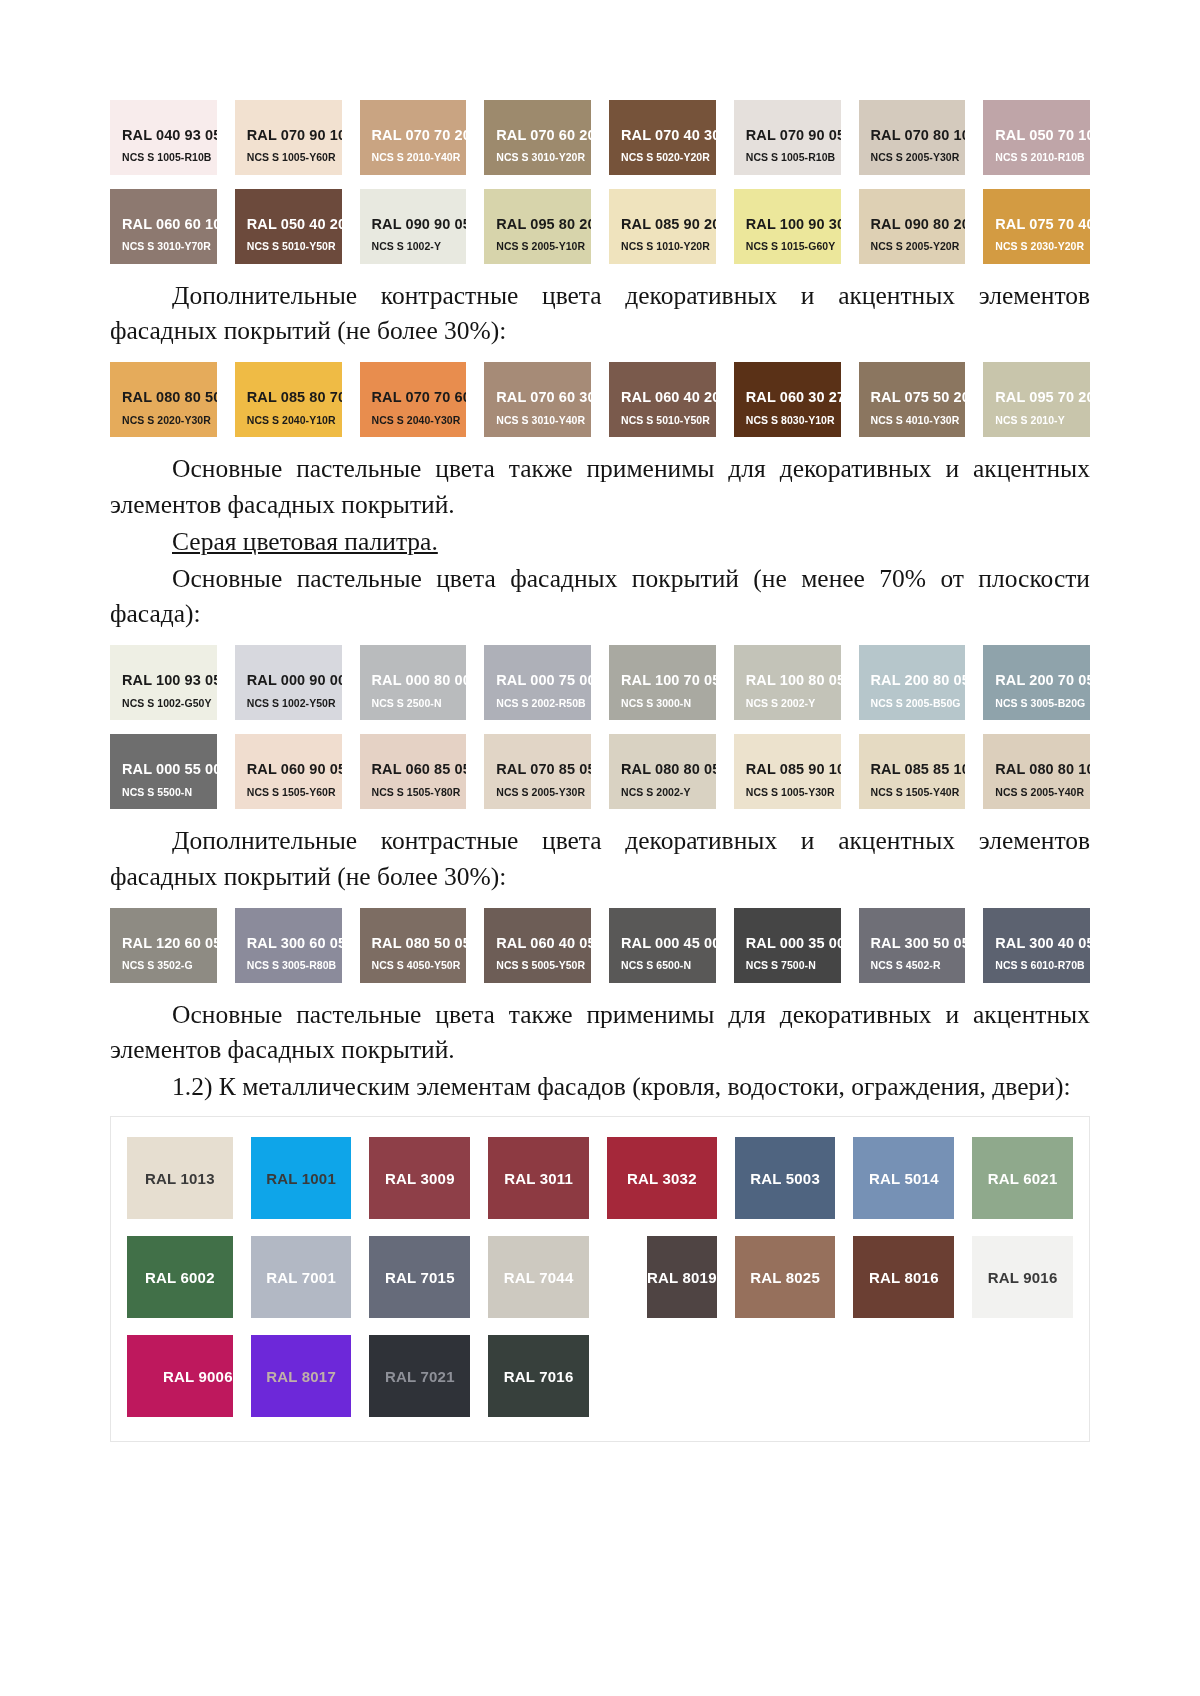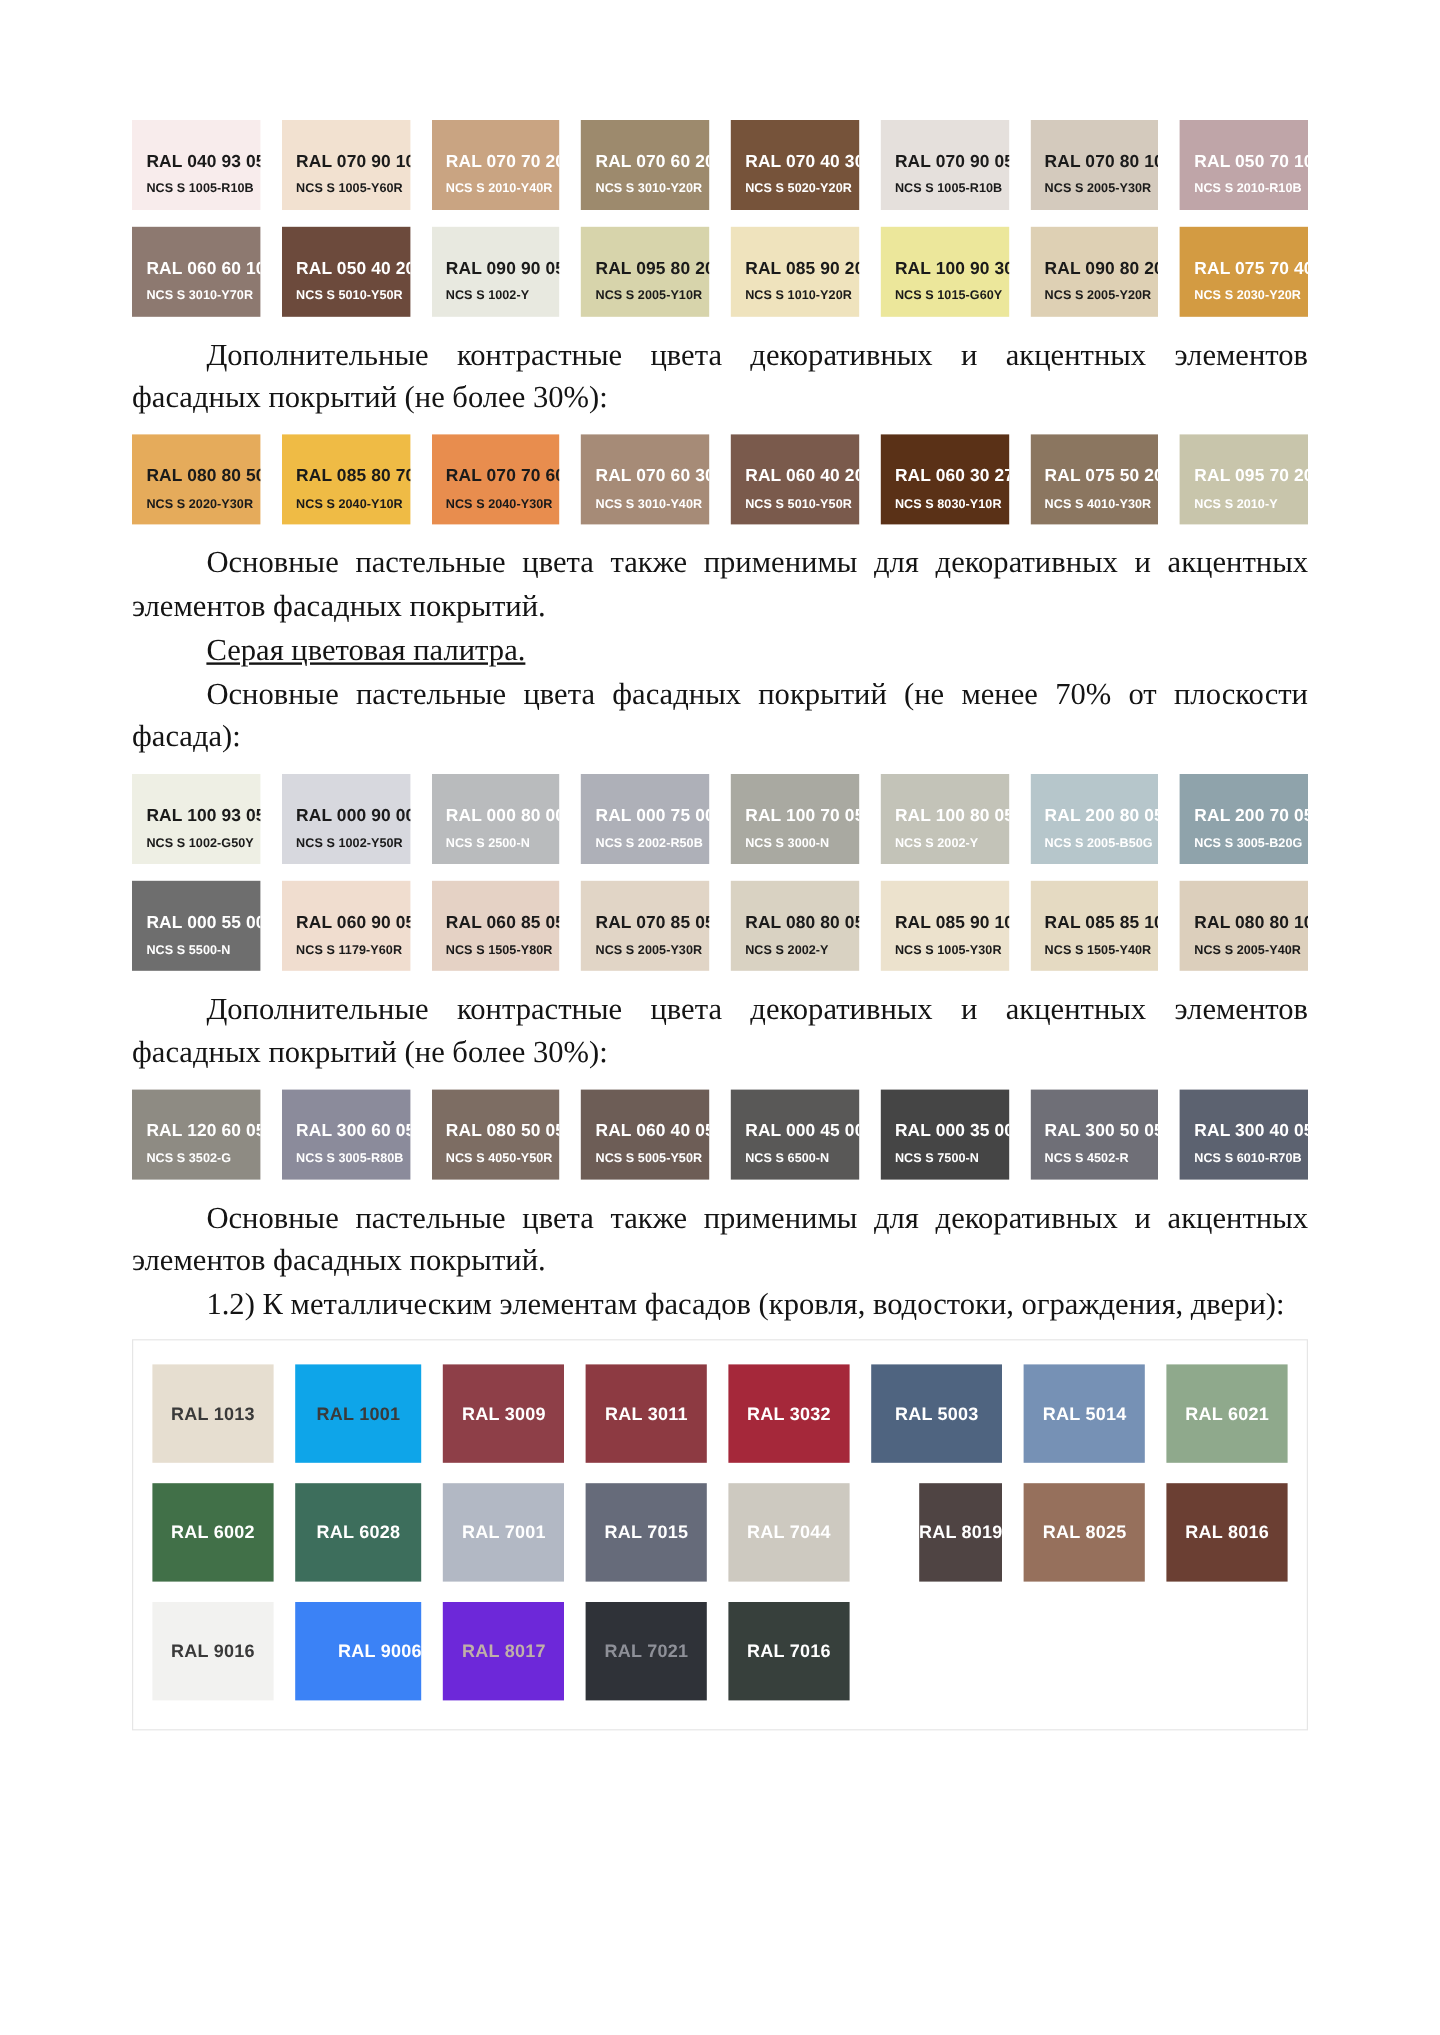--- a/index.html
+++ b/index.html
@@ -255,21 +255,21 @@
       <div class="swatch" style="background: rgb(143, 163, 171); color: rgb(255, 255, 255);">
         <span class="ral">RAL 200 70 05</span>
         <span class="ncs">NCS S 3005-B20G</span>
       </div>
       <div class="swatch" style="background: rgb(110, 110, 110); color: rgb(255, 255, 255);">
         <span class="ral">RAL 000 55 00</span>
         <span class="ncs">NCS S 5500-N</span>
       </div>
       <div class="swatch" style="background: rgb(240, 221, 207); color: rgb(26, 26, 26);">
         <span class="ral">RAL 060 90 05</span>
-        <span class="ncs">NCS S 1179-Y60R</span>
+        <span class="ncs">NCS S 1505-Y60R</span>
       </div>
       <div class="swatch" style="background: rgb(229, 210, 197); color: rgb(26, 26, 26);">
         <span class="ral">RAL 060 85 05</span>
         <span class="ncs">NCS S 1505-Y80R</span>
       </div>
       <div class="swatch" style="background: rgb(225, 213, 198); color: rgb(26, 26, 26);">
         <span class="ral">RAL 070 85 05</span>
         <span class="ncs">NCS S 2005-Y30R</span>
       </div>
       <div class="swatch" style="background: rgb(217, 210, 194); color: rgb(26, 26, 26);">
@@ -353,23 +353,20 @@
         </div>
         <div class="metal-sw" style="background: rgb(118, 145, 181); color: rgb(255, 255, 255);">
           <span class="ral">RAL 5014</span>
         </div>
         <div class="metal-sw" style="background: rgb(143, 169, 140); color: rgb(255, 255, 255);">
           <span class="ral">RAL 6021</span>
         </div>
         <div class="metal-sw" style="background: rgb(65, 112, 72); color: rgb(255, 255, 255);">
           <span class="ral">RAL 6002</span>
         </div>
-        <div class="metal-sw" style="background: rgb(61, 110, 92); color: rgb(255, 255, 255);">
-          <span class="ral">RAL 6028</span>
-        </div>
         <div class="metal-sw" style="background: rgb(178, 184, 196); color: rgb(255, 255, 255);">
           <span class="ral">RAL 7001</span>
         </div>
         <div class="metal-sw" style="background: rgb(102, 107, 122); color: rgb(255, 255, 255); align-items: center;">
           <span class="ral">RAL 7015</span>
         </div>
         <div class="metal-sw" style="background: rgb(205, 201, 192); color: rgb(255, 255, 255);">
           <span class="ral">RAL 7044</span>
         </div>
         <div class="metal-sw" style="background: rgb(79, 68, 67); color: rgb(255, 255, 255); margin-left: 40px;">
@@ -377,21 +374,21 @@
         </div>
         <div class="metal-sw" style="background: rgb(150, 112, 92); color: rgb(255, 255, 255);">
           <span class="ral">RAL 8025</span>
         </div>
         <div class="metal-sw" style="background: rgb(107, 63, 51); color: rgb(255, 255, 255);">
           <span class="ral">RAL 8016</span>
         </div>
         <div class="metal-sw" style="background: rgb(242, 242, 240); color: rgb(58, 58, 58);">
           <span class="ral">RAL 9016</span>
         </div>
-        <div class="metal-sw" style="background: #3b82f6; color: rgb(255, 255, 255); padding-left: 36px;">
+        <div class="metal-sw" style="background: #be185d; color: rgb(255, 255, 255); padding-left: 36px;">
           <span class="ral">RAL 9006</span>
         </div>
         <div class="metal-sw" style="background: #6d28d9; color: rgb(192, 176, 168);">
           <span class="ral">RAL 8017</span>
         </div>
         <div class="metal-sw" style="background: rgb(47, 50, 56); color: rgb(142, 144, 152);">
           <span class="ral">RAL 7021</span>
         </div>
         <div class="metal-sw" style="background: rgb(55, 64, 60); color: rgb(255, 255, 255);">
           <span class="ral">RAL 7016</span>

